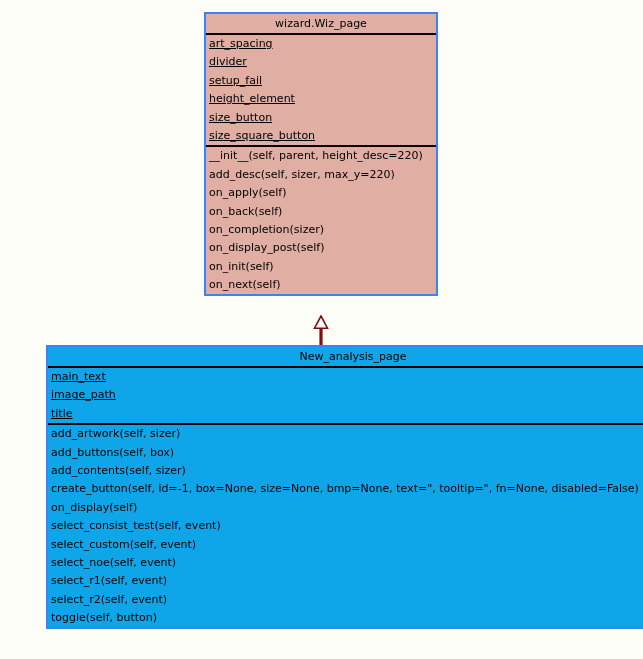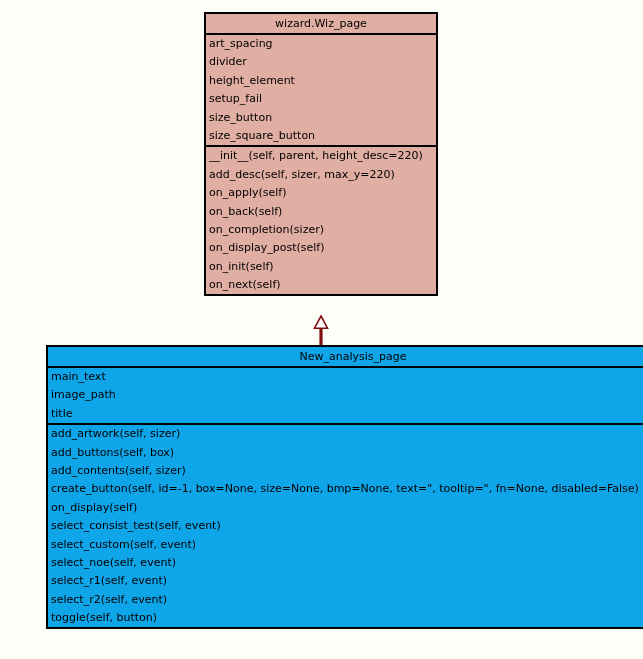--- a/index.html
+++ b/index.html
@@ -10,33 +10,34 @@
     width: 643px;
     height: 659px;
     position: relative;
     font-family: "DejaVu Sans", "Liberation Sans", sans-serif;
     font-size: 11px;
     color: #000;
     overflow: hidden;
   }
   .uml-class {
     position: absolute;
-    border: 2px solid #000000;
+    border: 2px solid #3b82f6;
     box-sizing: border-box;
   }
   .uml-title {
     height: 19px;
     line-height: 19px;
     text-align: center;
     border-bottom: 2px solid #000;
     white-space: nowrap;
     overflow: hidden;
   }
   .uml-attrs {
     border-bottom: 2px solid #000;
+    text-decoration: underline;
   }
   .uml-row {
     line-height: 18.4px;
     height: 18.4px;
     padding: 0 0 0 3px;
     white-space: nowrap;
     overflow: hidden;
   }
   .uml-arrow {
     position: absolute;
@@ -48,22 +49,22 @@
   .uml-arrow svg { display: block; }
 </style>
 </head>
 <body style="background-color: rgb(253, 254, 248);">
 
 <div class="uml-class" style="left: 204px; top: 12px; width: 234px; background-color: rgb(224, 174, 162);">
   <div class="uml-title">wizard.Wiz_page</div>
   <div class="uml-attrs">
     <div class="uml-row">art_spacing</div>
     <div class="uml-row">divider</div>
+    <div class="uml-row">setup_fail</div>
     <div class="uml-row">height_element</div>
-    <div class="uml-row">setup_fail</div>
     <div class="uml-row">size_button</div>
     <div class="uml-row">size_square_button</div>
   </div>
   <div class="uml-methods">
     <div class="uml-row">__init__(self, parent, height_desc=220)</div>
     <div class="uml-row">add_desc(self, sizer, max_y=220)</div>
     <div class="uml-row">on_apply(self)</div>
     <div class="uml-row">on_back(self)</div>
     <div class="uml-row">on_completion(sizer)</div>
     <div class="uml-row">on_display_post(self)</div>

